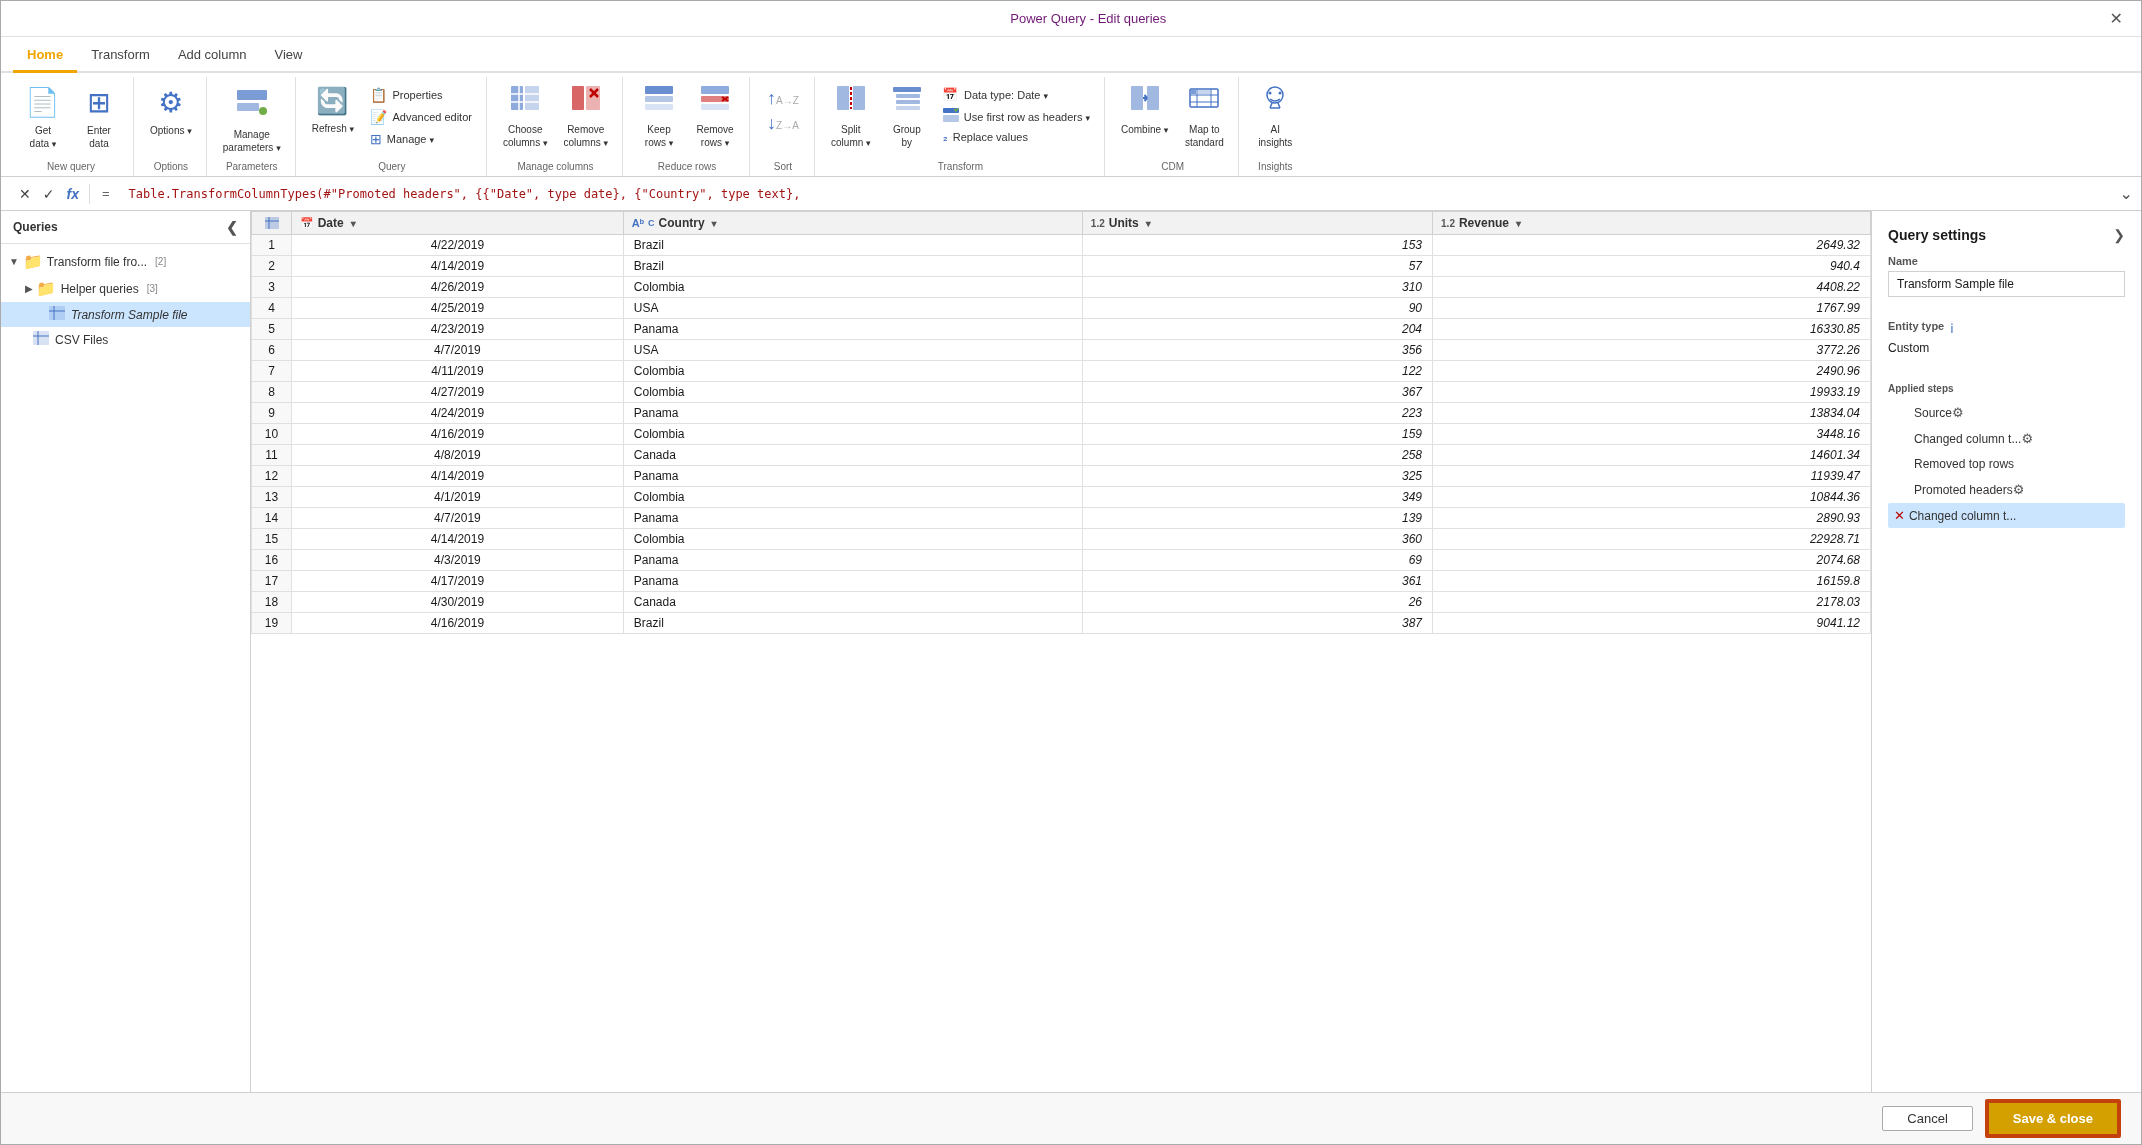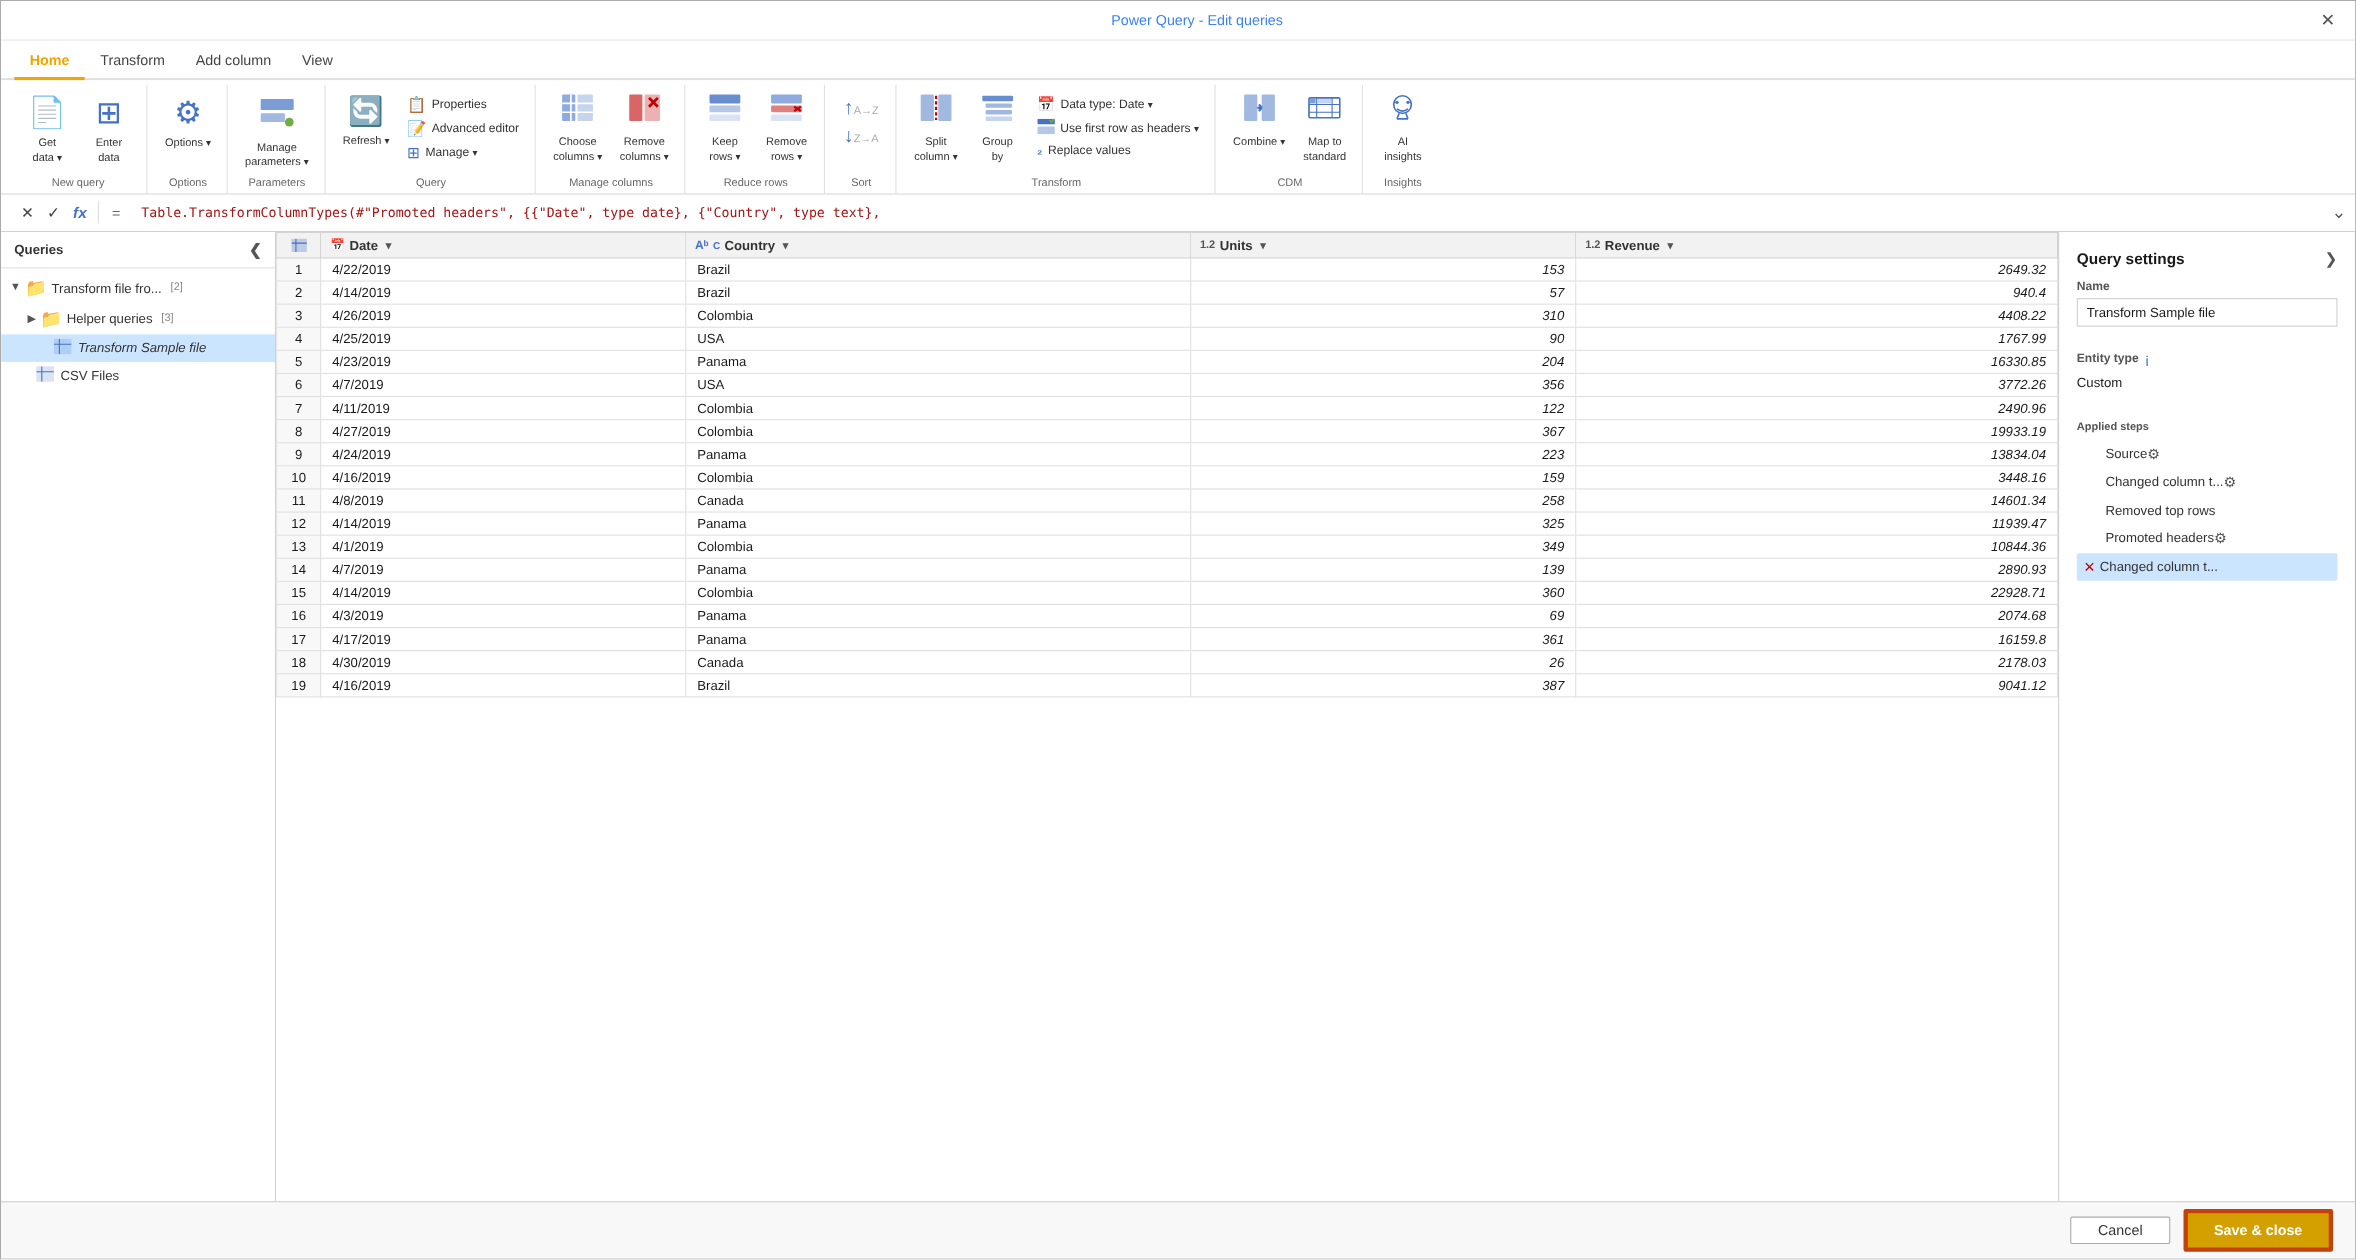--- a/index.html
+++ b/index.html
@@ -2,21 +2,21 @@
 <html><head>
   <meta charset="utf-8">
   <style>
     * { box-sizing: border-box; margin: 0; padding: 0; }
     body { font-family: 'Segoe UI', Arial, sans-serif; font-size: 12px; background: #f0f0f0; color: #1a1a1a; user-select: none; width: 2142px; height: 1145px; overflow: hidden; }
 
     .window { width: 2142px; height: 1145px; background: #fff; border: 1px solid #aaa; display: flex; flex-direction: column; }
 
     
     .titlebar { height: 36px; background: #fff; display: flex; align-items: center; justify-content: space-between; padding: 0 12px; border-bottom: 1px solid #e0e0e0; }
-    .titlebar-title { flex: 1; text-align: center; font-size: 13px; font-weight: 400; color: #3b82f6; }
+    .titlebar-title { flex: 1; text-align: center; font-size: 13px; font-weight: 400; color: #701a75; }
     .titlebar-close { font-size: 16px; cursor: pointer; color: #555; padding: 0 6px; }
 
     
     .ribbon-tabs { display: flex; align-items: flex-end; padding: 0 12px; border-bottom: 2px solid #e0e0e0; background: #fff; height: 36px; }
     .ribbon-tab { padding: 6px 14px 8px; font-size: 13px; cursor: pointer; color: #444; border-bottom: 3px solid transparent; margin-bottom: -2px; }
     .ribbon-tab.active { color: #f0a500; border-bottom: 3px solid #f0a500; font-weight: 600; }
 
     
     .ribbon { background: #fff; border-bottom: 1px solid #d0d0d0; display: flex; align-items: stretch; padding: 4px 8px 0; gap: 2px; min-height: 96px; }
     .ribbon-group { display: flex; flex-direction: column; align-items: flex-start; border-right: 1px solid #e0e0e0; padding: 4px 8px 0; position: relative; }
@@ -58,21 +58,21 @@
     .data-grid-wrapper { flex: 1; overflow: auto; background: #fff; position: relative; }
 
     
     .grid-table { border-collapse: collapse; width: 100%; }
     .grid-table th { background: #f2f2f2; border: 1px solid #d0d0d0; padding: 4px 8px; font-size: 11px; font-weight: 600; color: #333; white-space: nowrap; text-align: left; position: sticky; top: 0; z-index: 2; }
     .col-header { display: flex; align-items: center; gap: 4px; }
     .col-name { font-size: 12px; font-weight: 600; }
     .col-filter { font-size: 10px; color: #555; cursor: pointer; padding: 1px 3px; border-radius: 2px; }
     .grid-table td { border: 1px solid #e0e0e0; padding: 3px 10px; font-size: 12px; color: #1a1a1a; white-space: nowrap; }
     .grid-table td.num { text-align: right; font-style: italic; }
-    .grid-table td.date { text-align: left; }
+    .grid-table td.date { text-align: center; }
     .row-num { background: #f8f8f8; border: 1px solid #d0d0d0; padding: 3px 8px; font-size: 11px; color: #888; text-align: center; width: 40px; }
     .row-num-header { background: #f2f2f2; border: 1px solid #d0d0d0; width: 40px; }
 
     
     .settings-panel { width: 270px; border-left: 1px solid #d0d0d0; background: #fff; display: flex; flex-direction: column; padding: 16px 16px 0; }
     .settings-panel-header { display: flex; align-items: center; justify-content: space-between; margin-bottom: 12px; }
     .settings-title { font-size: 14px; font-weight: 600; color: #1a1a1a; }
     .settings-expand { font-size: 14px; cursor: pointer; color: #555; }
 
     .settings-section { margin-bottom: 14px; }

